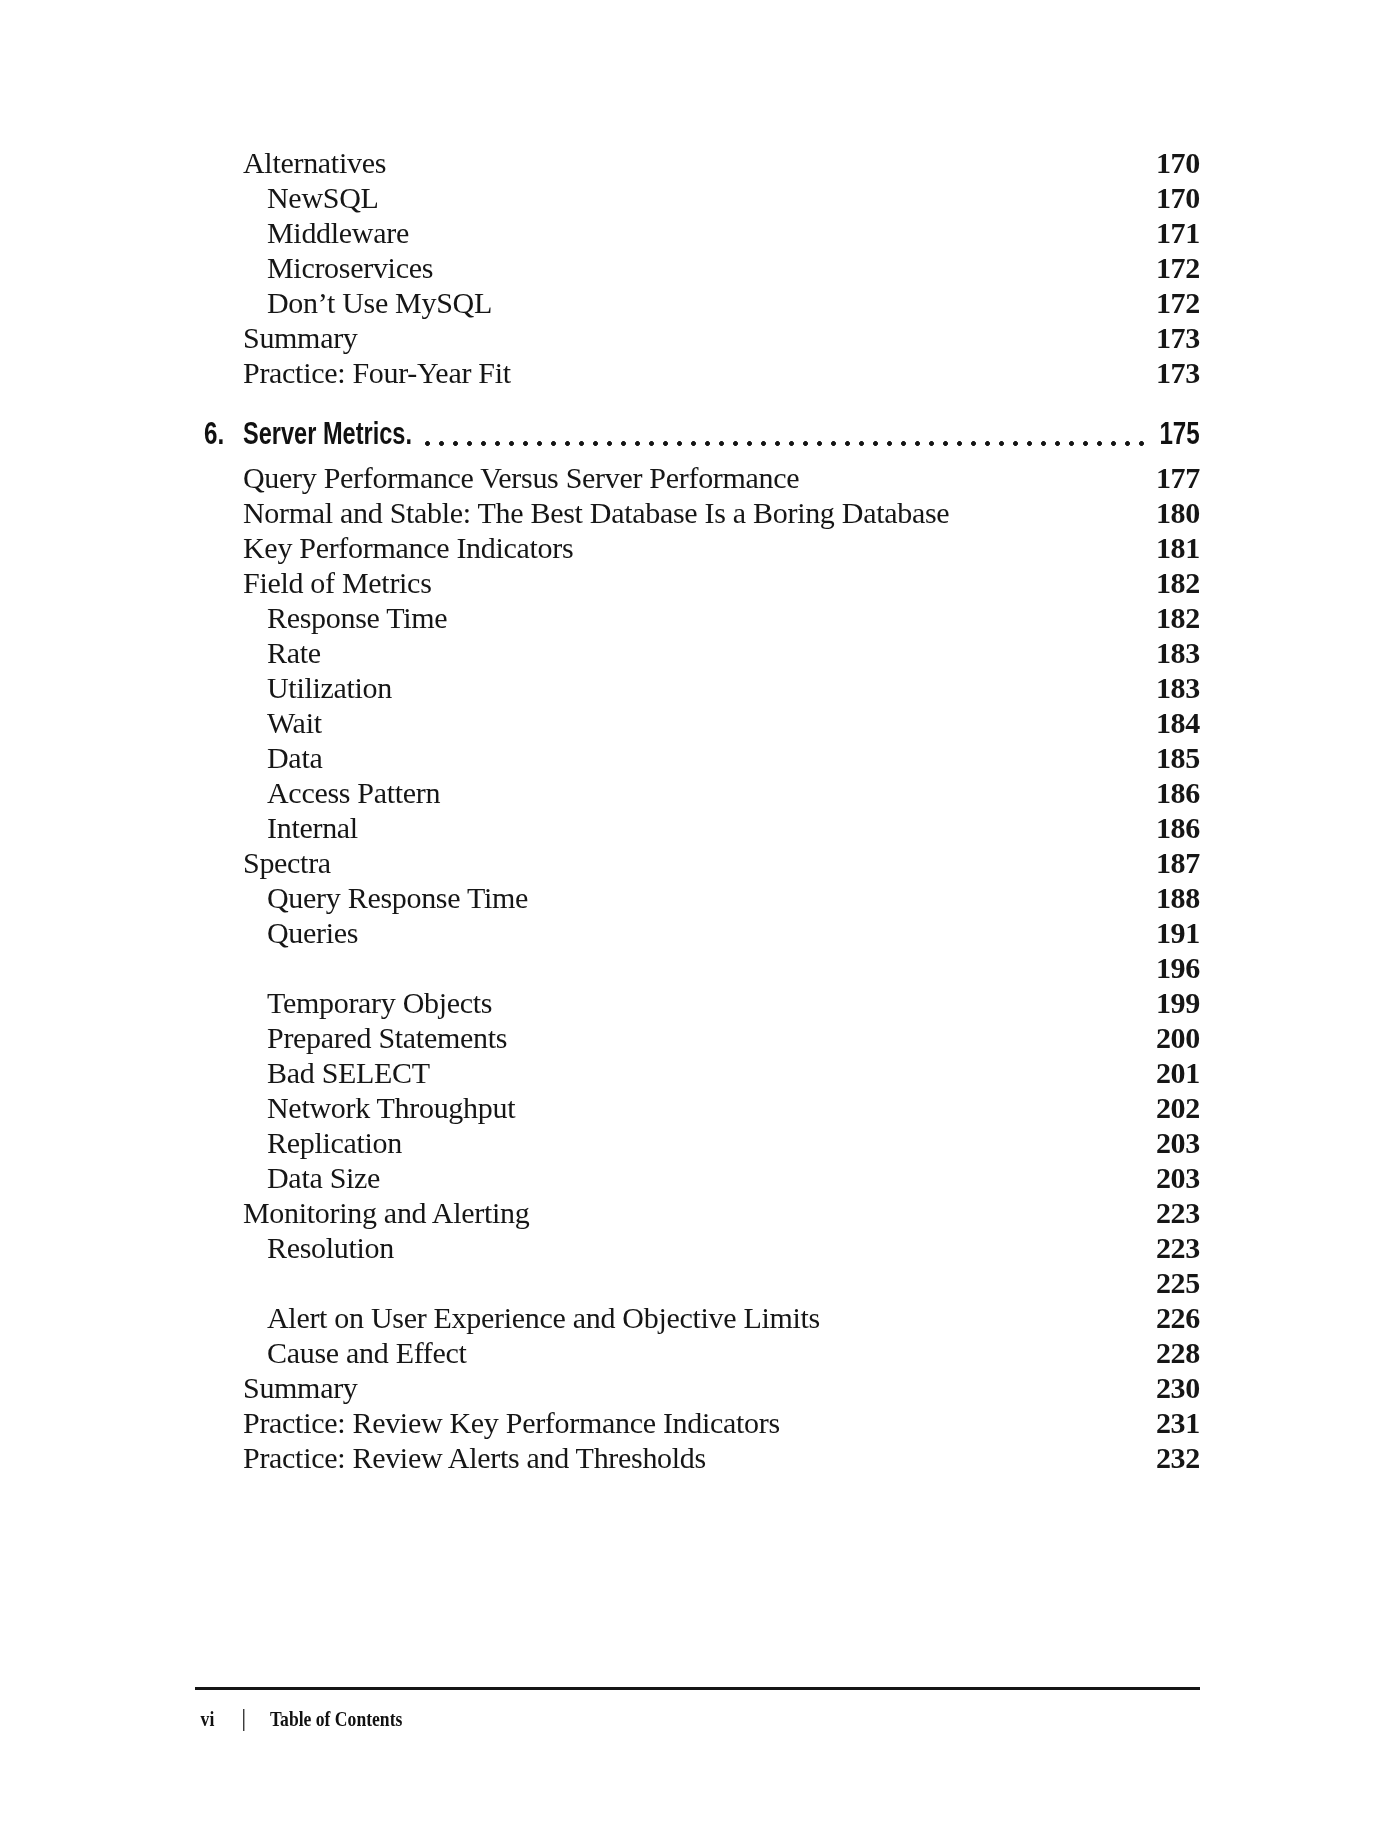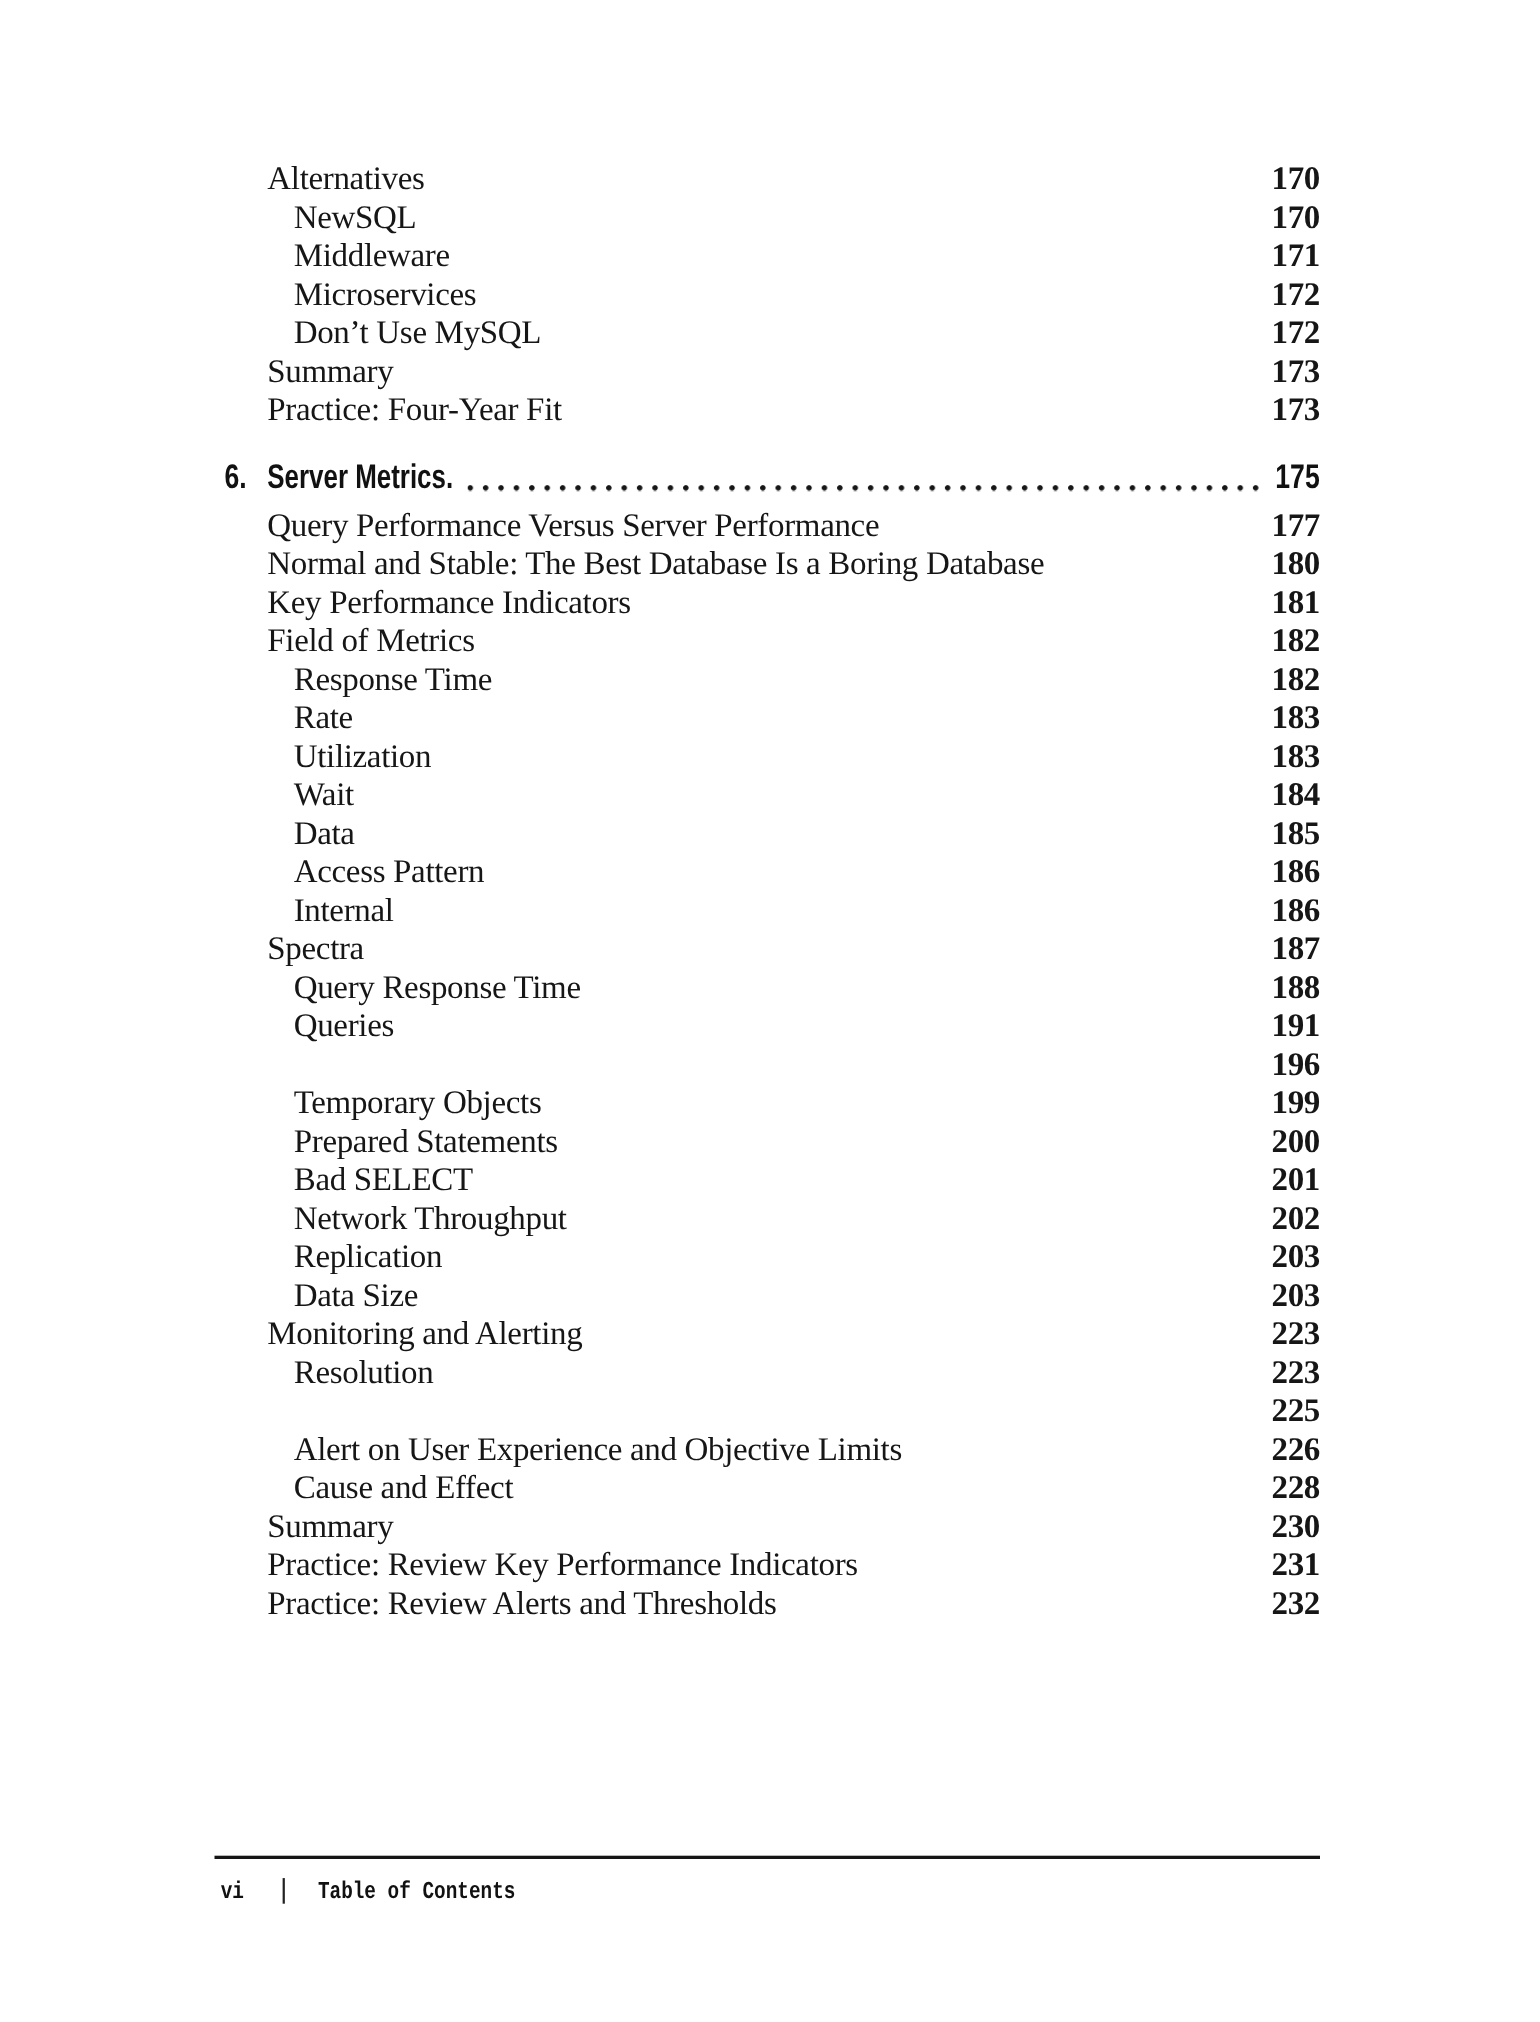--- a/index.html
+++ b/index.html
@@ -83,21 +83,21 @@
 
   .footer {
     position: absolute;
     left: 195px;
     right: 200px;
     top: 1687px;
     border-top: 3px solid #151515;
     padding-top: 14px;
     display: flex;
     align-items: baseline;
-    font-family: Liberation Mono, monospace;
+    font-family: Liberation Serif, serif;
     font-weight: bold;
     font-size: 22px;
     color: #111111;
   }
   .footer-num {
     padding-left: 7px;
     transform: scaleX(0.8);
     transform-origin: 0 100%;
   }
   .footer-sep {

